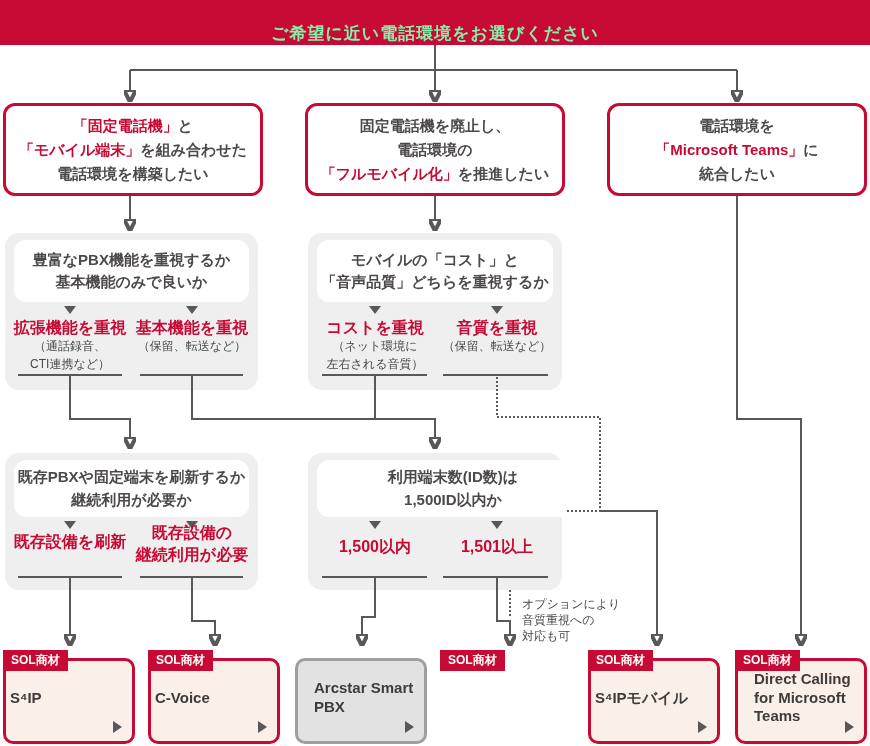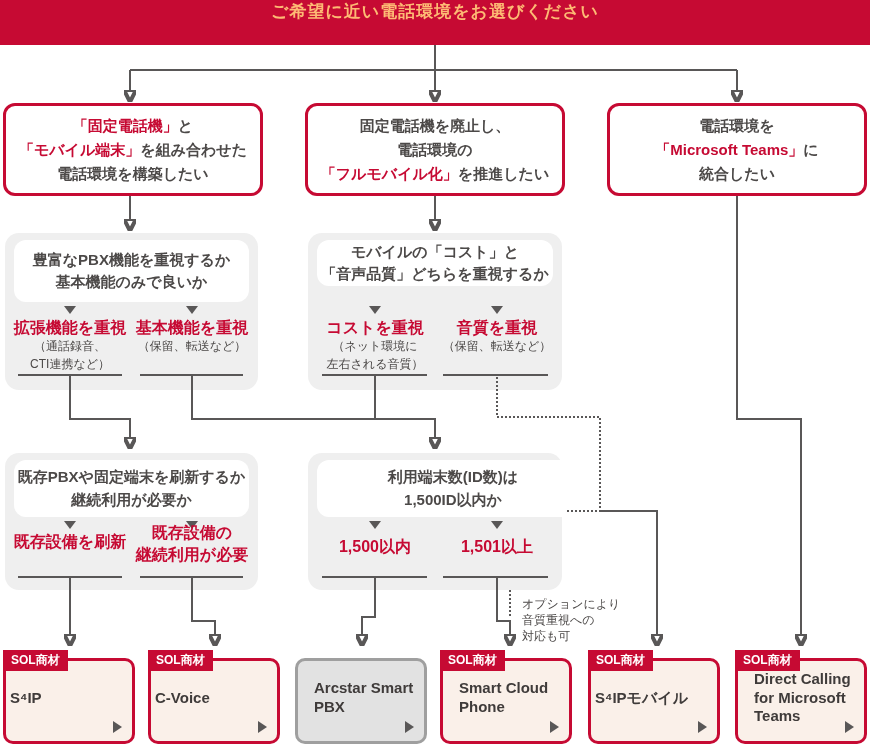--- a/index.html
+++ b/index.html
@@ -6,22 +6,22 @@
     --red:#c60a33; --line:#595757; --text:#4c4948; --container:#efefef;
     --product-bg:#faf0e9; --neutral-bg:#e2e2e2; --neutral-border:#9f9f9f;
   }
   html,body{margin:0;padding:0;background:#fff;}
   .canvas{
     position:relative;width:870px;height:746px;background:#fff;overflow:hidden;
     font-family:"Liberation Sans","DejaVu Sans",sans-serif;color:var(--text);
   }
   .banner{
     position:absolute;left:0;top:0;width:870px;height:45px;background:var(--red);
-    display:flex;align-items:flex-start;justify-content:center;
-    color:#fdba74;font-size:17px;font-weight:bold;letter-spacing:1px;
+    display:flex;align-items:flex-end;justify-content:center;
+    color:#86efac;font-size:17px;font-weight:bold;letter-spacing:1px;
   }
   svg.wires{position:absolute;left:0;top:0;pointer-events:none;z-index:6;}
   svg.wires path{fill:none;stroke:var(--line);stroke-width:2;}
   svg.wires path.dot{stroke-dasharray:2 2;}
   .ah{fill:var(--line);}
 
   .tbox{
     position:absolute;top:103px;height:93px;width:260px;box-sizing:border-box;
     border:3px solid var(--red);border-radius:12px;background:#fff;
     display:flex;align-items:center;justify-content:center;text-align:center;
@@ -128,21 +128,21 @@
   </div>
 
   <div class="lvl" style="left:5px;top:233px;width:253px;height:157px;"></div>
   <div class="lvl" style="left:308px;top:233px;width:254px;height:157px;"></div>
 
   <div class="lvl" style="left:5px;top:453px;width:253px;height:137px;"></div>
   <div class="lvl" style="left:308px;top:453px;width:254px;height:137px;"></div>
 
   <div class="qbox" style="left:14px;top:240px;width:235px;height:62px;">豊富なPBX機能を重視するか
 基本機能のみで良いか</div>
-  <div class="qbox" style="left:317px;top:240px;width:236px;height:46px;">モバイルの「コスト」と
+  <div class="qbox" style="left:317px;top:240px;width:236px;height:62px;">モバイルの「コスト」と
 「音声品質」どちらを重視するか</div>
   <div class="qbox" style="left:14px;top:460px;width:235px;height:57px;">既存PBXや固定端末を刷新するか
 継続利用が必要か</div>
   <div class="qbox" style="left:317px;top:460px;width:272px;height:57px;">利用端末数(ID数)は
 1,500ID以内か</div>
 
   <div class="tri" style="left:64px;top:306px;"></div>
   <div class="tri" style="left:186px;top:306px;"></div>
   <div class="tri" style="left:369px;top:306px;"></div>
   <div class="tri" style="left:491px;top:306px;"></div>
@@ -184,25 +184,20 @@
     <span class="more"></span>
   </div>
 
   <div class="pbox gray" style="left:295px;">
     <div class="pname">Arcstar Smart
 PBX</div>
     <span class="more"></span>
   </div>
 
   <div class="tag" style="left:440px;">SOL商材</div>
-  <div class="pbox" style="left:440px;">
-    <div class="pname">Smart Cloud
-Phone</div>
-    <span class="more"></span>
-  </div>
 
   <div class="tag" style="left:588px;">SOL商材</div>
   <div class="pbox center" style="left:588px;">
     <div class="pname">S⁴IPモバイル</div>
     <span class="more"></span>
   </div>
 
   <div class="tag" style="left:735px;">SOL商材</div>
   <div class="pbox" style="left:735px;">
     <div class="pname">Direct Calling

